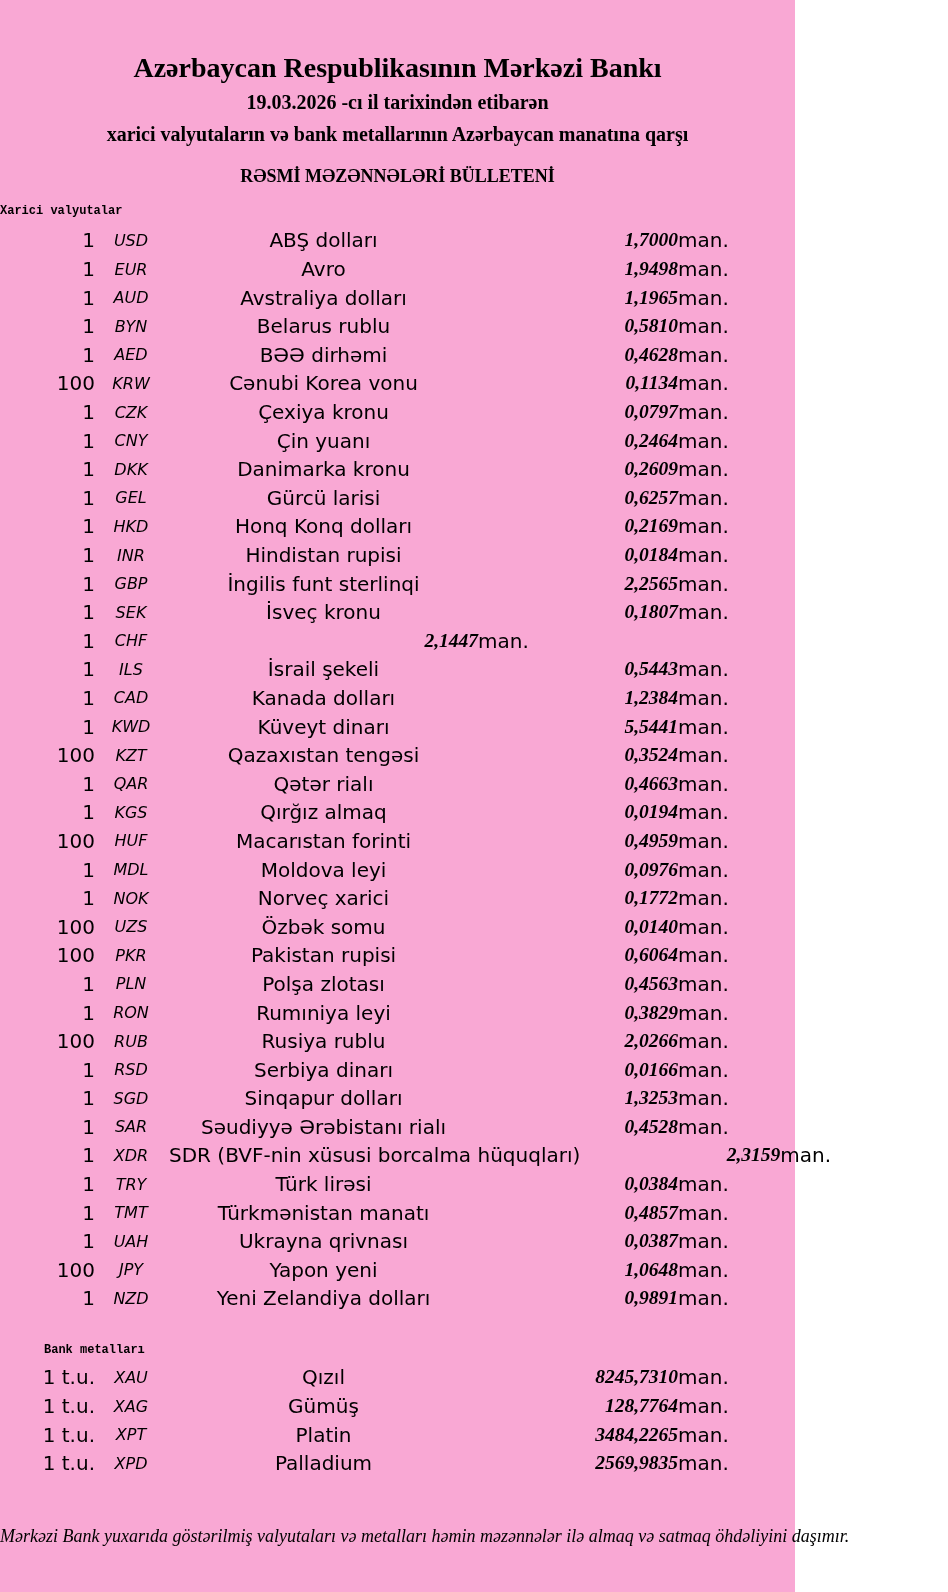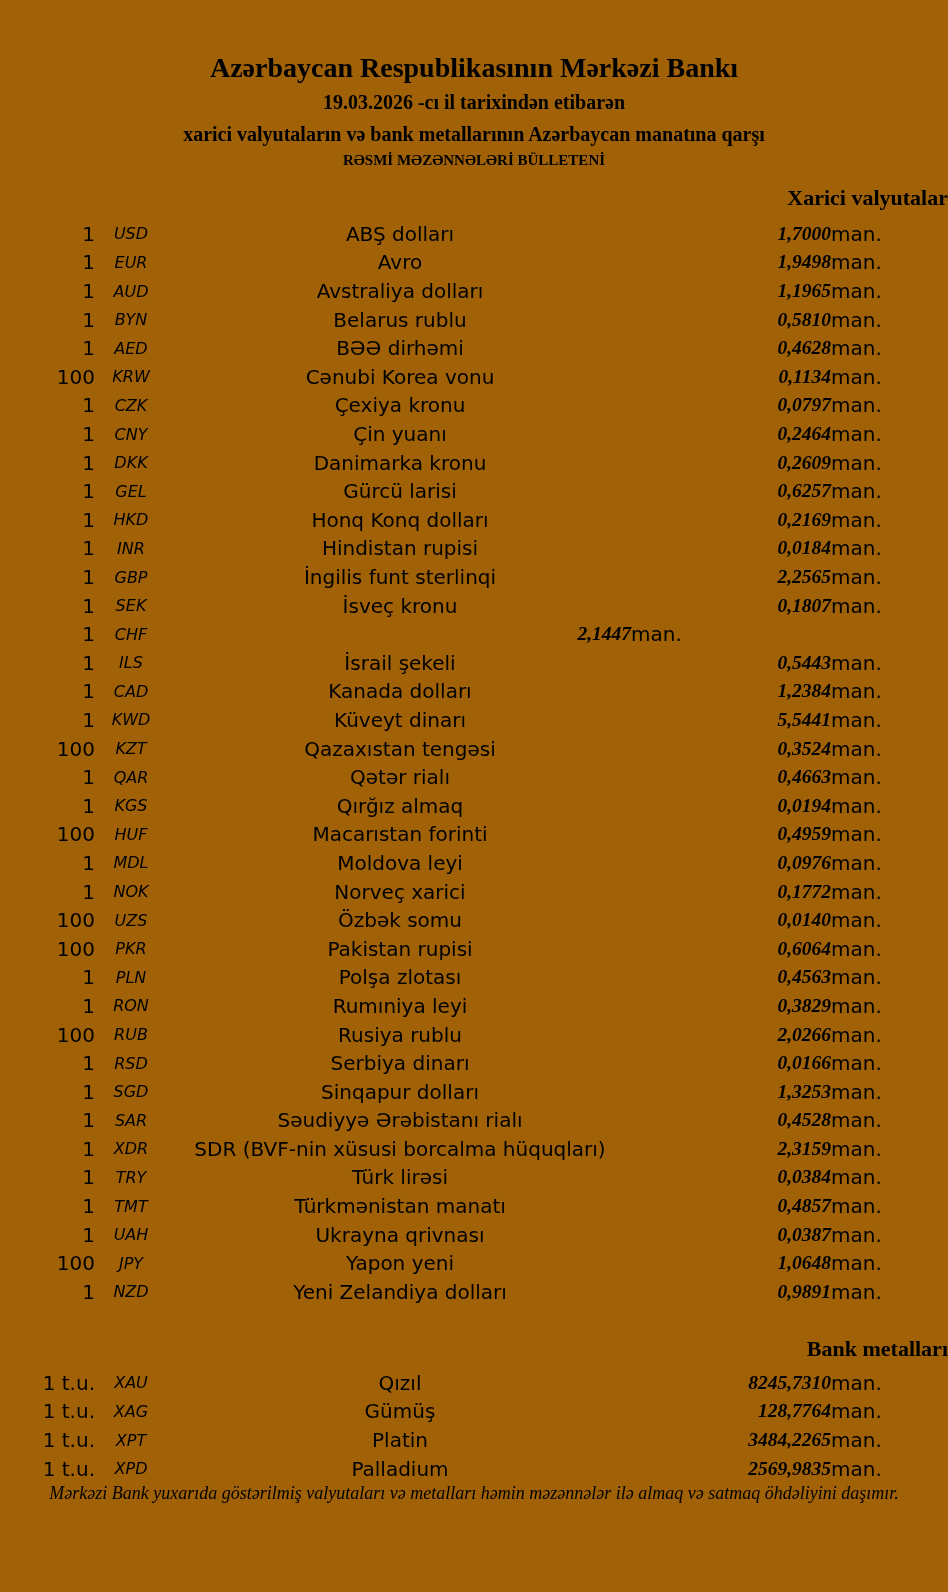--- a/index.html
+++ b/index.html
@@ -3,21 +3,21 @@
 <meta charset="utf-8">
 <style>
   * { margin: 0; padding: 0; box-sizing: border-box; }
   html, body { background: #ffffff; }
   body {
     width: 948px; height: 1592px;
     color: #000;
     font-family: "DejaVu Sans", sans-serif;
     overflow: hidden;
   }
-  .page { width: 948px; height: 1592px; position: relative; background: #a16207; }
+  .page { width: 795px; height: 1592px; position: relative; background: #f9a8d4; }
 
   .bank-name {
     font-family: "Liberation Serif", serif;
     font-weight: bold;
     font-size: 28px;
     line-height: 1.15;
     text-align: center;
     padding-top: 52px;
   }
   .date-line {
@@ -32,34 +32,34 @@
     font-family: "Liberation Serif", serif;
     font-weight: bold;
     font-size: 20px;
     line-height: 1.2;
     text-align: center;
     margin-top: 8px;
   }
   .bulletin-title {
     font-family: "Liberation Serif", serif;
     font-weight: bold;
-    font-size: 15px;
+    font-size: 18px;
     line-height: 1.2;
     text-align: center;
-    margin-top: 5px;
+    margin-top: 20px;
   }
   .section-title {
-    font-family: Liberation Serif, serif;
-    font-weight: bold;
-    font-size: 22px;
+    font-family: Liberation Mono, monospace;
+    font-weight: bold;
+    font-size: 12px;
     line-height: 1.2;
-    text-align: right;
+    text-align: left;
     margin-top: 16px;
   }
-  .metals-title { margin-top: 30px; }
+  .metals-title { margin-top: 30px; padding-left: 44px; }
 
   .rate-table { margin-top: 8px; }
   .metals-table { margin-top: 6px; }
 
   .rate-row {
     display: grid;
     grid-template-columns: 95px 72px 1fr 200px 60px;
     height: 28.6px;
     align-items: center;
     padding-right: 57px;
@@ -76,20 +76,21 @@
     white-space: nowrap;
   }
   .col-unit { text-align: left; font-size: 20px; white-space: nowrap; }
 
   .footer-disclaimer {
     font-family: "Liberation Serif", serif;
     font-style: italic;
     font-size: 18px;
     line-height: 1.2;
     text-align: center;
+    margin-top: 48px;
     white-space: nowrap;
   }
 </style>
 </head>
 <body>
 
 <div class="page">
 
   <div class="bank-name">Azərbaycan Respublikasının Mərkəzi Bankı</div>
   <div class="date-line">19.03.2026 -cı il tarixindən etibarən</div>

